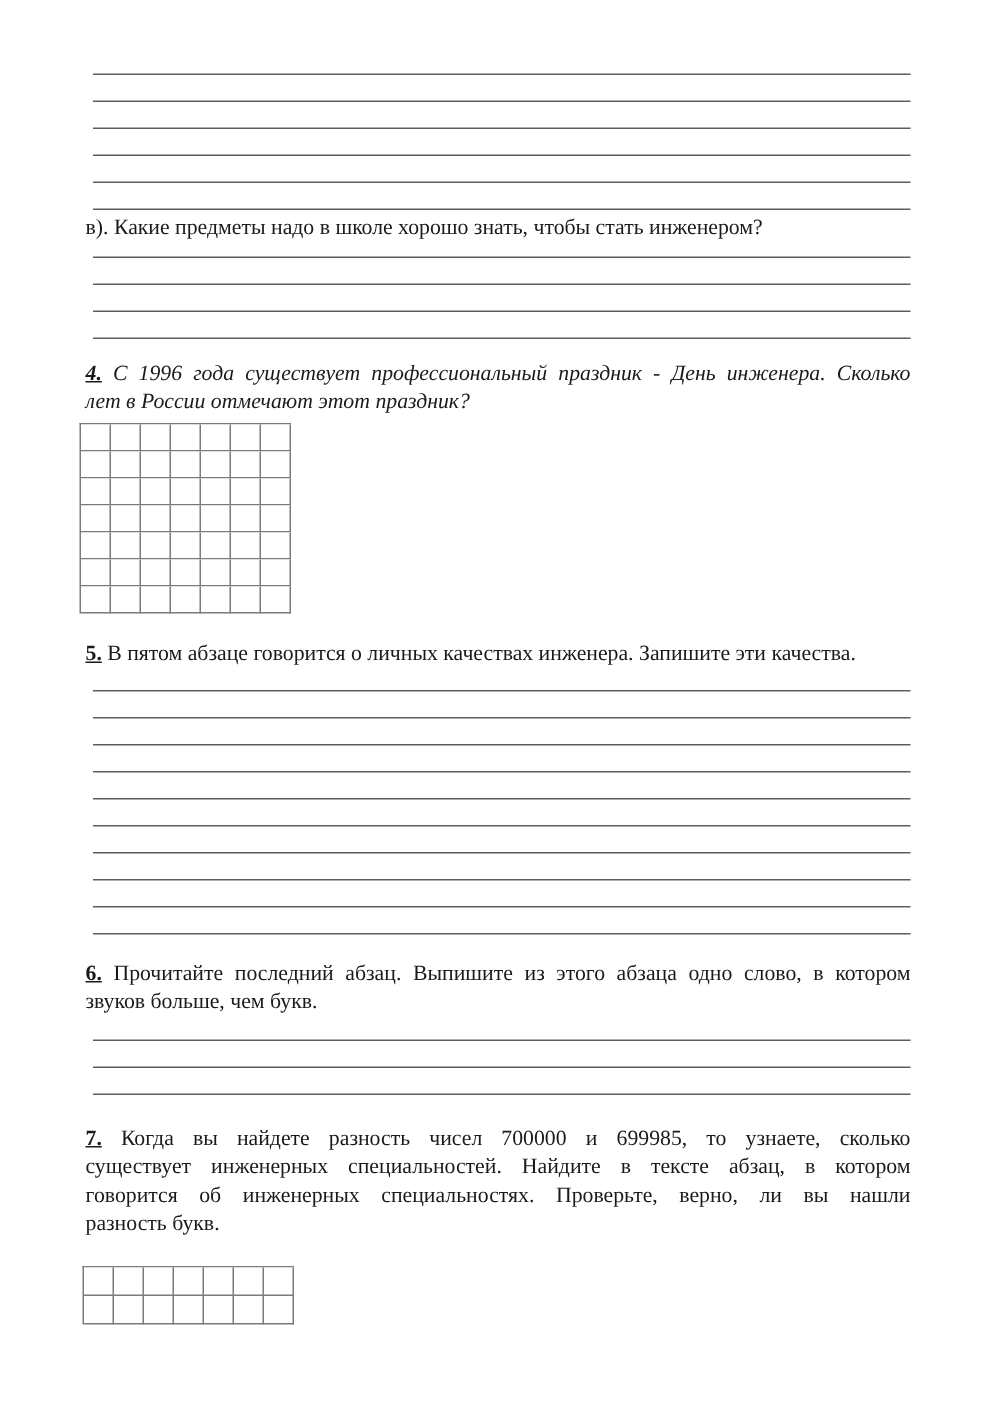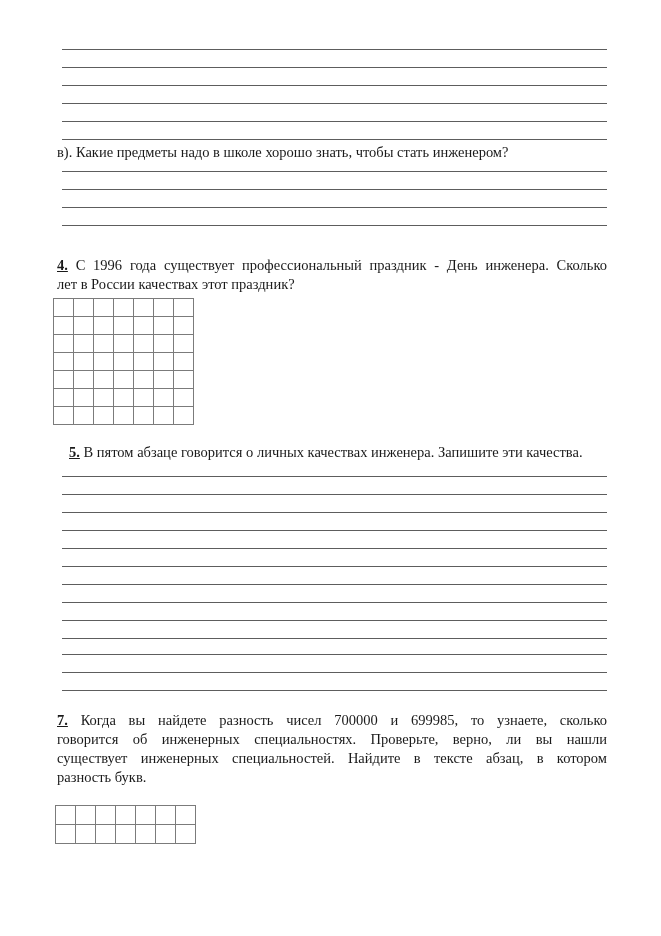--- a/index.html
+++ b/index.html
@@ -48,22 +48,22 @@
   }
   .grid .grid-cell {
     border-right: 1px solid var(--grid-border);
     border-bottom: 1px solid var(--grid-border);
     background: #ffffff;
   }
   .grid-q4 { margin: 4px 0 0 -4px; grid-auto-rows: 18px; }
   .grid-q7 { margin: 18px 0 0 -2px; grid-auto-rows: 19px; }
   .mt-qv { margin-top: 3px; }
   .mt-lines-after-v { margin-top: -8px; }
-  .mt-q4 { margin-top: 30px; }
-  .mt-q5 { margin-top: 18px; margin-left: 12px; }
+  .mt-q4 { margin-top: 14px; font-style: italic; }
+  .mt-q5 { margin-top: 18px; }
   .mt-lines-after-q5 { margin-top: -3px; }
   .mt-q6 { margin-top: 17px; }
   .mt-lines-after-q6 { margin-top: -2px; }
   .mt-q7 { margin-top: 20px; }
 </style>
 </head>
 <body>
 
 <div class="page">
 
@@ -82,21 +82,21 @@
 
   <div class="answer-lines mt-lines-after-v">
       <div class="answer-line"></div>
       <div class="answer-line"></div>
       <div class="answer-line"></div>
       <div class="answer-line"></div>
     </div>
 
   <p class="question mt-q4">
     <span class="jline"><span class="qnum">4.</span> <span>С 1996 года существует профессиональный праздник - День инженера. Сколько</span></span>
-    <span class="jline last">лет в России качествах этот праздник?</span>
+    <span class="jline last">лет в России отмечают этот праздник?</span>
   </p>
 
   <div class="grid grid-q4" style="grid-template-columns: repeat(7, 20px);">
       <div class="grid-cell"></div>
       <div class="grid-cell"></div>
       <div class="grid-cell"></div>
       <div class="grid-cell"></div>
       <div class="grid-cell"></div>
       <div class="grid-cell"></div>
       <div class="grid-cell"></div>
@@ -154,31 +154,35 @@
       <div class="answer-line"></div>
       <div class="answer-line"></div>
       <div class="answer-line"></div>
       <div class="answer-line"></div>
       <div class="answer-line"></div>
       <div class="answer-line"></div>
       <div class="answer-line"></div>
       <div class="answer-line"></div>
     </div>
 
+  <p class="question mt-q6">
+    <span class="jline"><span class="qnum">6.</span> <span>Прочитайте последний абзац. Выпишите из этого абзаца одно слово, в котором</span></span>
+    <span class="jline last">звуков больше, чем букв.</span>
+  </p>
 
   <div class="answer-lines mt-lines-after-q6">
       <div class="answer-line"></div>
       <div class="answer-line"></div>
       <div class="answer-line"></div>
     </div>
 
   <p class="question mt-q7">
     <span class="jline"><span class="qnum">7.</span> <span>Когда вы найдете разность чисел 700000 и 699985, то узнаете, сколько</span></span>
+    <span class="jline">существует инженерных специальностей. Найдите в тексте абзац, в котором</span>
     <span class="jline">говорится об инженерных специальностях. Проверьте, верно, ли вы нашли</span>
-    <span class="jline">существует инженерных специальностей. Найдите в тексте абзац, в котором</span>
     <span class="jline last">разность букв.</span>
   </p>
 
   <div class="grid grid-q7" style="grid-template-columns: repeat(7, 20px);">
       <div class="grid-cell"></div>
       <div class="grid-cell"></div>
       <div class="grid-cell"></div>
       <div class="grid-cell"></div>
       <div class="grid-cell"></div>
       <div class="grid-cell"></div>

